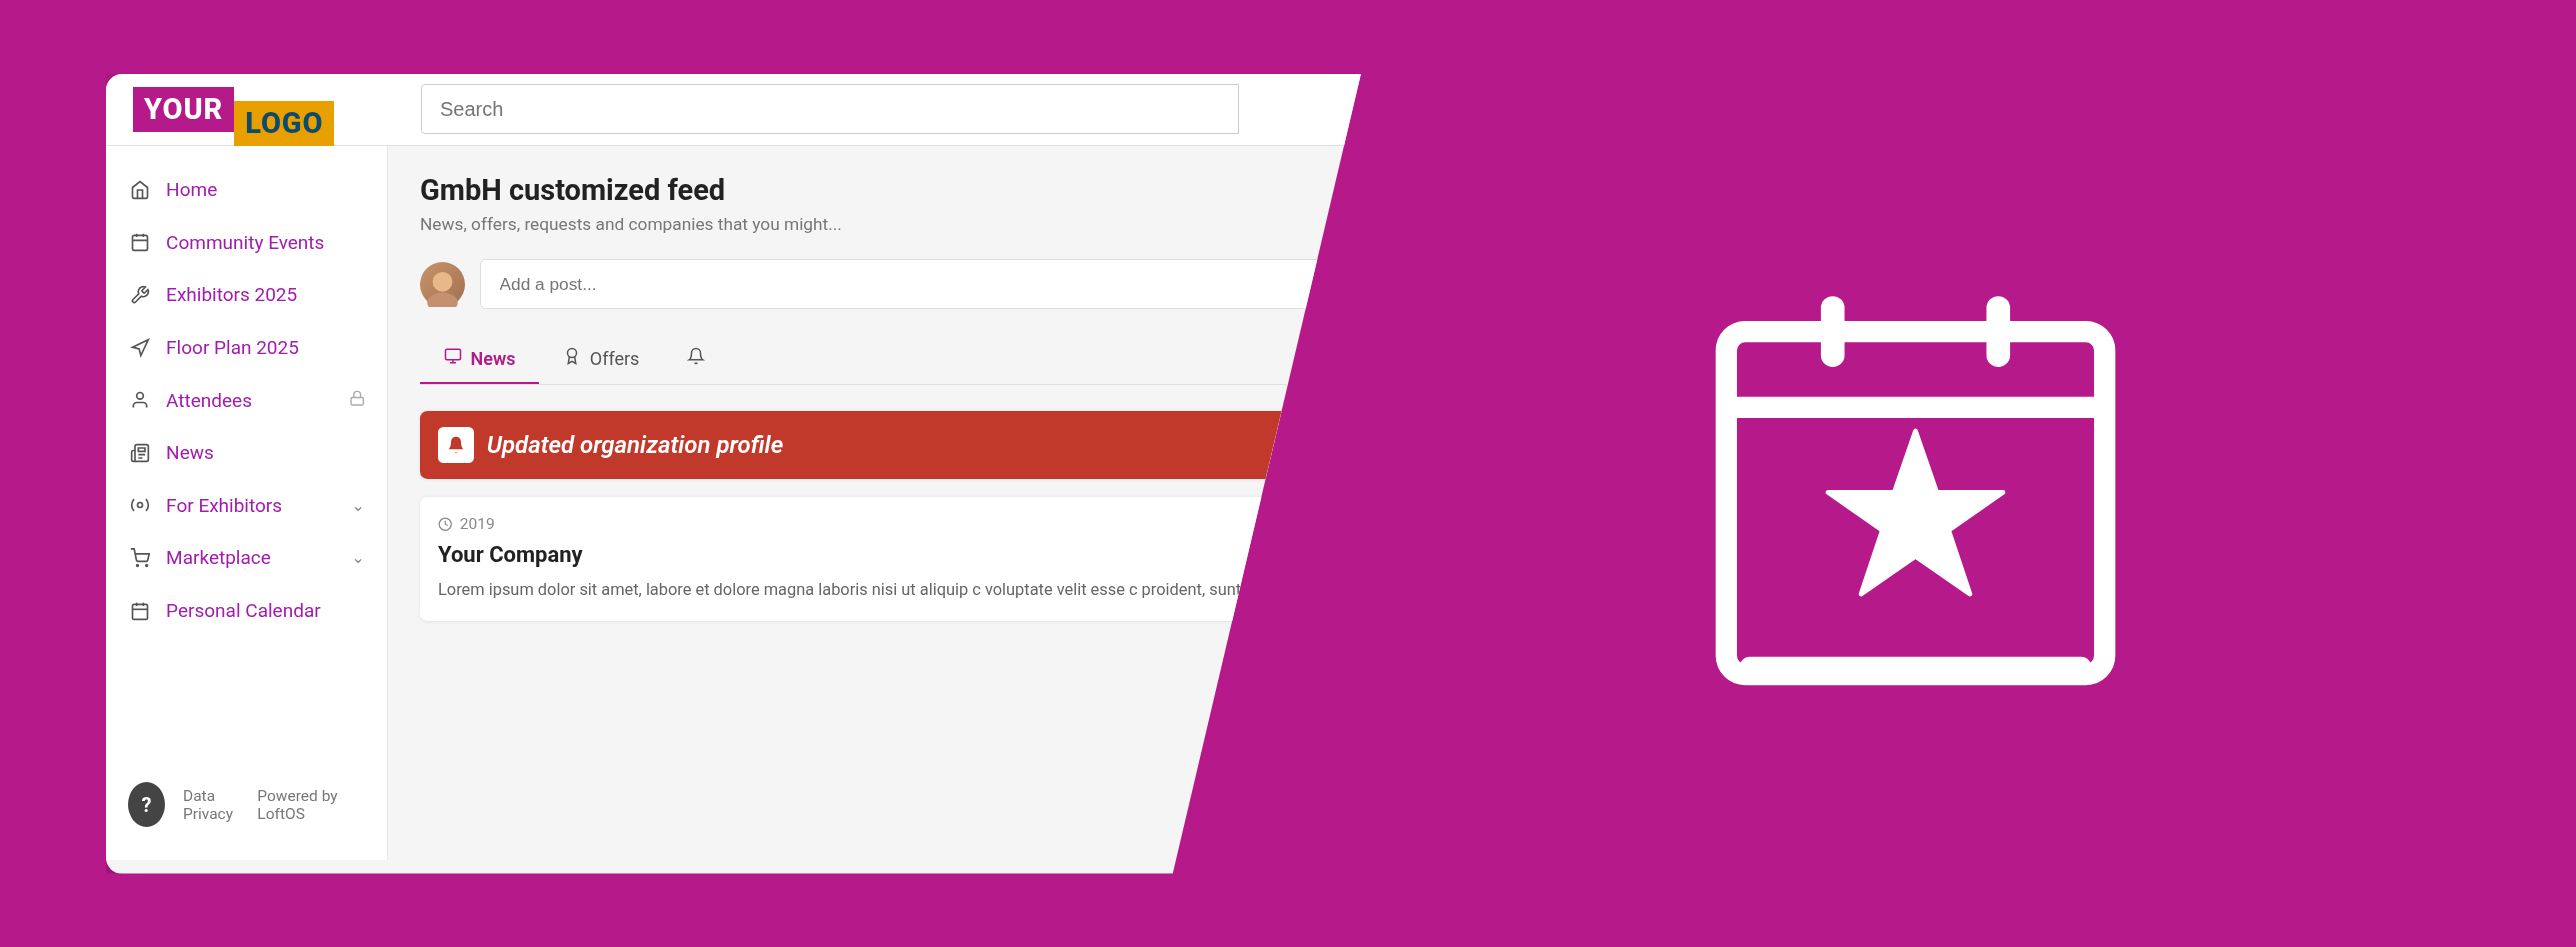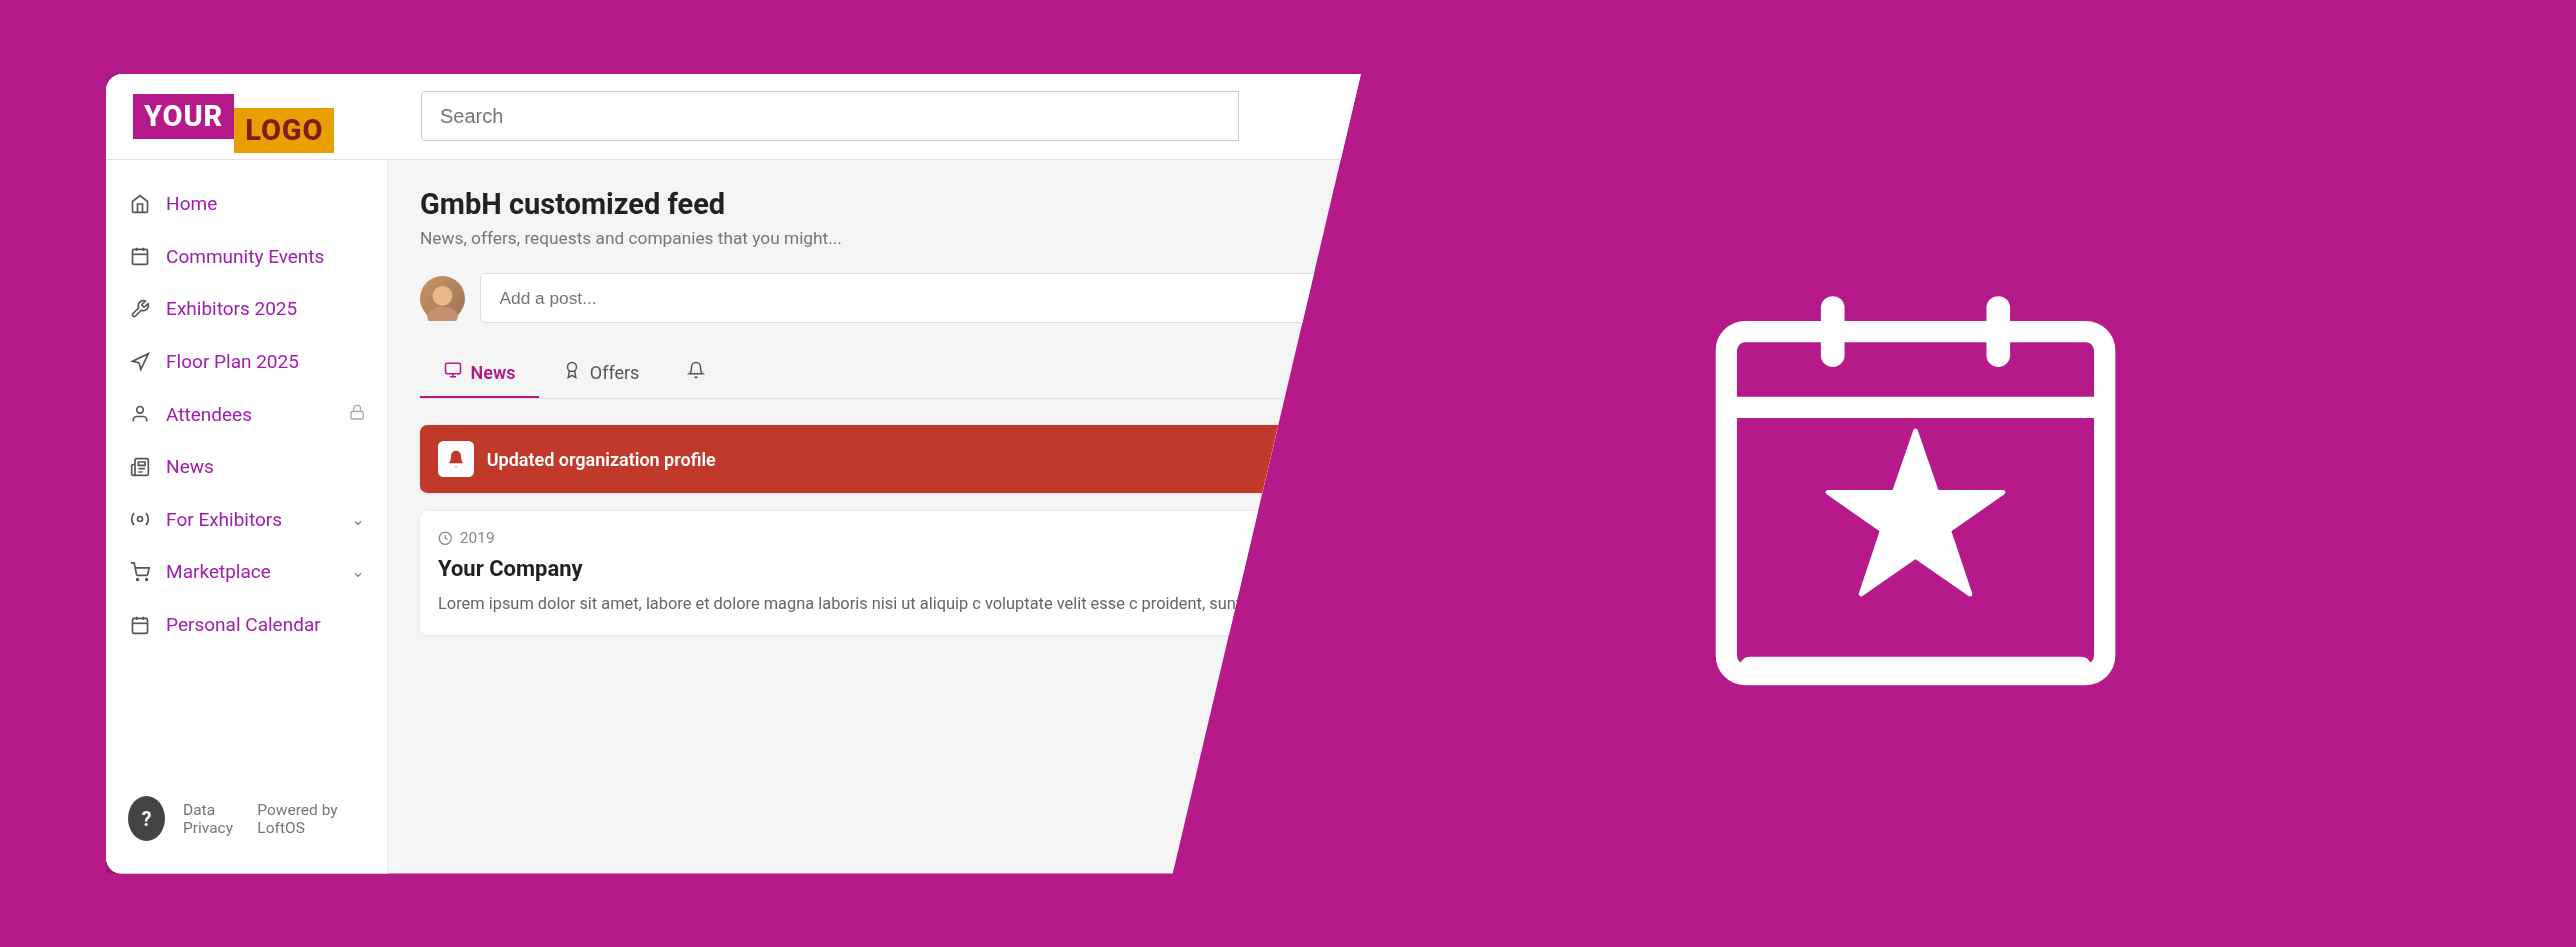--- a/index.html
+++ b/index.html
@@ -31,21 +31,21 @@
       border-radius: 16.4px 0 0 16.4px;
       position: relative;
       overflow: hidden;
       box-shadow: 0 18px 55px rgba(0,0,0,0.3);
       clip-path: polygon(0 0, 100% 0, 85% 100%, 0 100%);
     }
 
     
     .top-bar {
       background: #fff;
-      height: 86px;
+      height: 72px;
       display: flex;
       align-items: center;
       padding: 0 27px;
       border-bottom: 0.9px solid #e0e0e0;
       gap: 18px;
     }
 
     .logo-area {
       display: flex;
       align-items: center;
@@ -58,21 +58,21 @@
       font-weight: 800;
       color: #fff;
       background: #b5198a;
       padding: 5.5px 11px;
       letter-spacing: 0.9px;
     }
 
     .logo-text-logo {
       font-size: 29px;
       font-weight: 800;
-      color: #7f1d1d;
+      color: #0c4a6e;
       background: #e8a000;
       padding: 5.5px 11px;
       letter-spacing: 0.9px;
       margin-top: 28px;
     }
 
     .search-bar {
       flex: 1;
       max-width: 818px;
       position: relative;
@@ -319,23 +319,24 @@
       height: 36px;
       background: #fff;
       border-radius: 5.5px;
       display: flex;
       align-items: center;
       justify-content: center;
       font-size: 18px;
     }
 
     .post-card-title {
-      font-size: 18px;
+      font-size: 24px;
       font-weight: 600;
       color: #fff;
+      font-style: italic;
     }
 
     .post-card-body {
       padding: 18px;
     }
 
     .post-year {
       display: flex;
       align-items: center;
       gap: 7.3px;

